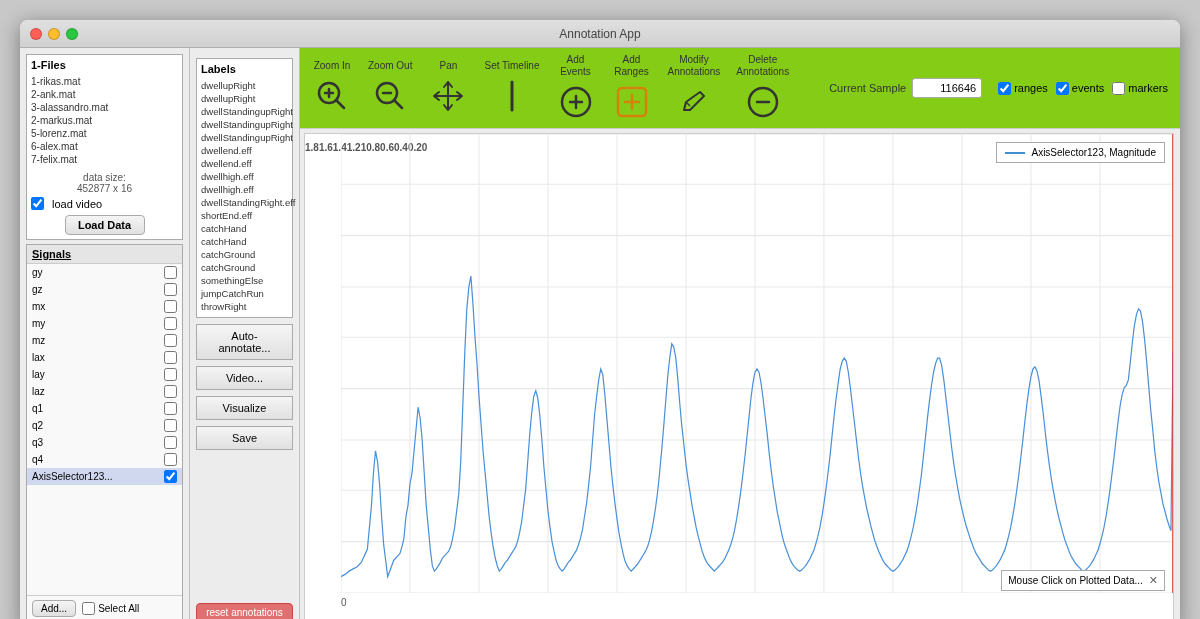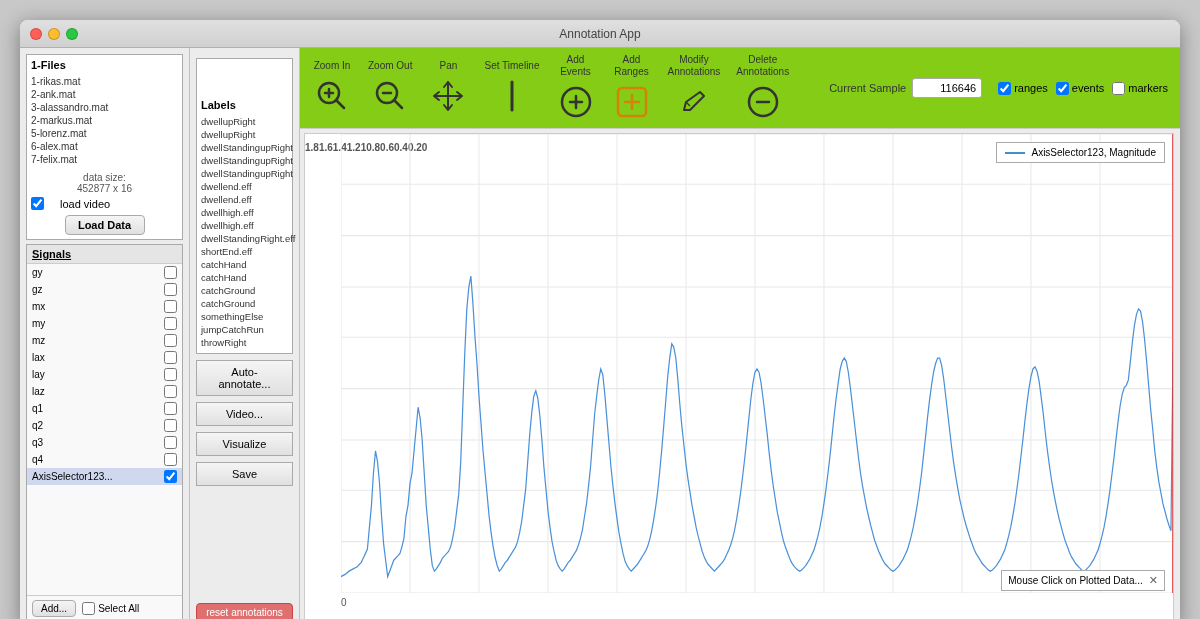--- a/index.html
+++ b/index.html
@@ -84,21 +84,21 @@
     }
     .data-size {
       font-size: 10px;
       color: #555;
       margin-top: 6px;
       text-align: center;
     }
     .load-video-row {
       display: flex;
       align-items: center;
-      gap: 16px;
+      gap: 8px;
       margin-top: 3px;
     }
     .load-data-btn {
       display: block;
       width: 80px;
       margin: 5px auto 0;
       padding: 3px 8px;
       background: linear-gradient(to bottom, #f5f5f5, #e0e0e0);
       border: 1px solid #aaa;
       border-radius: 4px;
@@ -176,21 +176,20 @@
     .labels-box {
       border: 1px solid #aaa;
       background: white;
       min-height: 160px;
       padding: 4px;
     }
     .labels-box-title {
       font-size: 11px;
       font-weight: 600;
       margin-bottom: 4px;
-      margin-top: 36px;
     }
     .label-list {
       list-style: none;
     }
     .label-list li {
       font-size: 9.5px;
       color: #333;
       padding: 1px 0;
     }
     .mid-btn {

